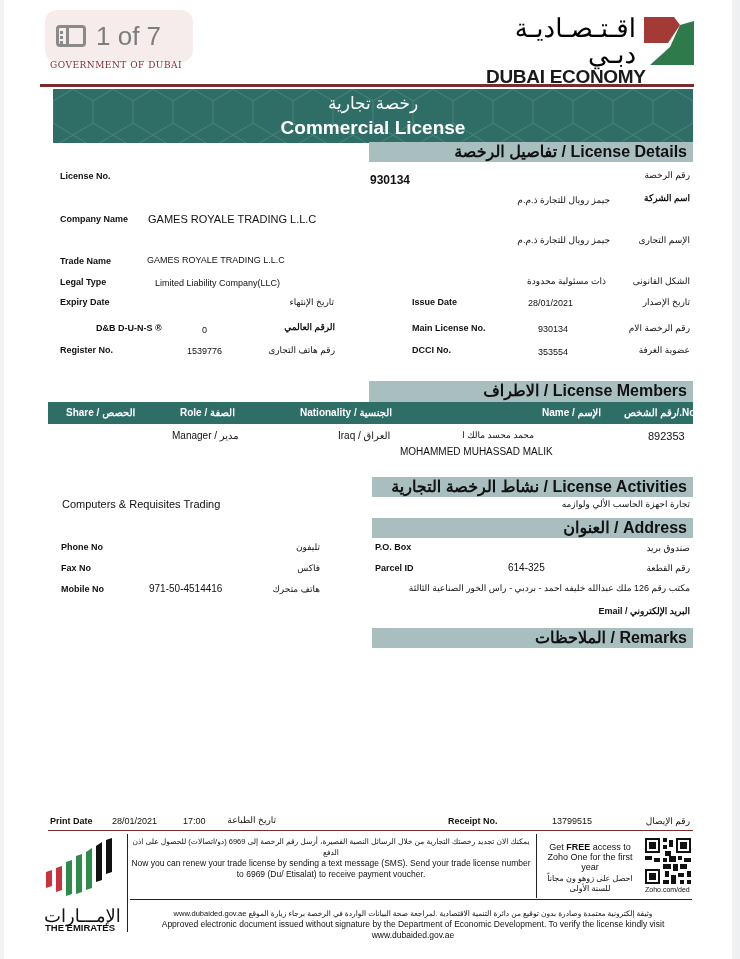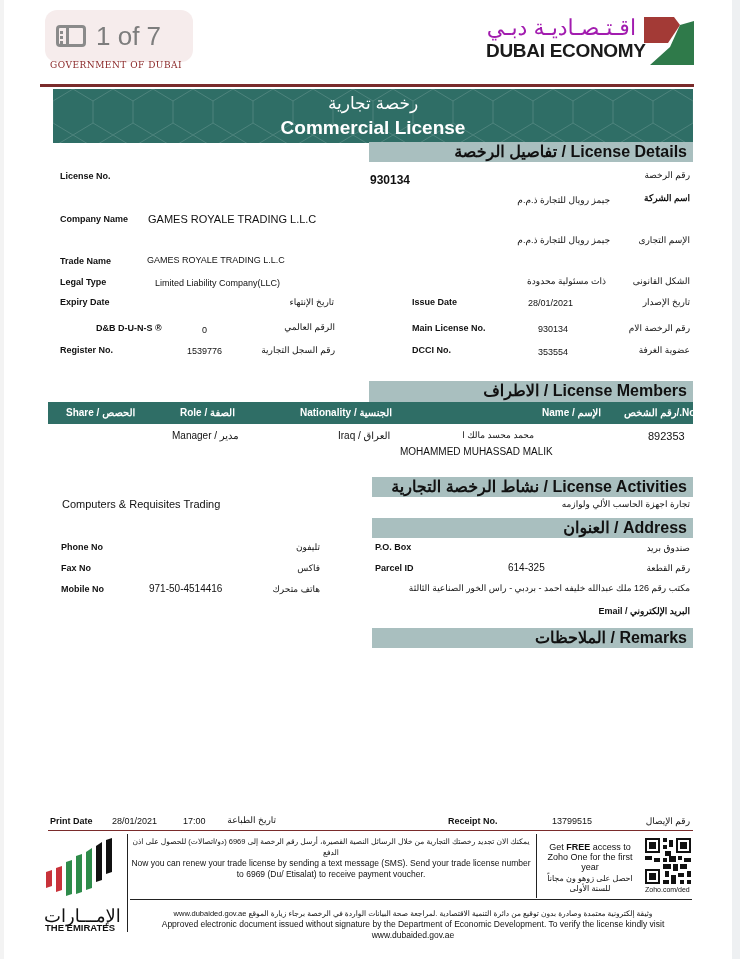--- a/index.html
+++ b/index.html
@@ -11,21 +11,21 @@
   .page-pill { position:absolute; left:36px; top:10px; width:148px; height:52px; background:#f6ecec;
                border-radius:12px; display:flex; align-items:center; gap:10px; padding-left:11px; box-sizing:border-box;margin-left:9px; }
   .page-pill .ico { width:30px; height:22px; border:3px solid #8a8a8a; border-radius:4px; position:relative; box-sizing:border-box; }
   .page-pill .ico::before { content:""; position:absolute; left:7px; top:-3px; width:3px; height:22px; background:#8a8a8a; }
   .page-pill .ico i { position:absolute; left:1px; width:3px; height:3px; background:#8a8a8a; }
   .page-pill .txt { font-size:26px; color:#7d7d7d; }
 
   .gov { position:absolute; left:50px; top:60px; font-size:9px; color:#8a2727; letter-spacing:0.5px; font-family:"DejaVu Serif", serif; }
 
   .de-logo { position:absolute; left:486px; top:15px; }
-  .de-logo .ar { font-size:22px; color:#a21caf; text-align:right; width:150px; line-height:26px; }
+  .de-logo .ar { font-size:26px; color:#000000; text-align:right; width:150px; line-height:26px; }
   .de-logo .en { font-size:19px; font-weight:bold; color:#1a1a1a; line-height:20px; letter-spacing:-0.3px; }
   .de-mark { position:absolute; left:644px; top:17px; width:50px; height:48px; }
 
   .top-rule { position:absolute; left:40px; top:84px; width:654px; height:3px; background:#7a2b2b; }
 
   .banner { position:absolute; left:53px; top:89px; width:640px; height:54px; background:#2f6e66; color:#fff; text-align:center; overflow:hidden; }
   .banner .ar { font-size:17px; line-height:26px; margin-top:2px; }
   .banner .en { font-size:19px; font-weight:bold; line-height:22px; }
 
   .sec-bar { position:absolute; background:#a9bfbf; height:20px; box-sizing:border-box; font-size:16px; font-weight:bold;
@@ -114,28 +114,28 @@
 <div class="t ar" style="right:50px;top:276px;">الشكل القانونى</div>
 
 <div class="t b" style="left:60px;top:297px;">Expiry Date</div>
 <div class="t ar" style="right:406px;top:297px;">تاريخ الإنتهاء</div>
 <div class="t b" style="left:412px;top:297px;">Issue Date</div>
 <div class="t" style="left:528px;top:298px;">28/01/2021</div>
 <div class="t ar" style="right:50px;top:297px;">تاريخ الإصدار</div>
 
 <div class="t b" style="left:60px;top:323px;margin-left:36px;">D&amp;B D-U-N-S ®</div>
 <div class="t" style="left:202px;top:325px;">0</div>
-<div class="t ar" style="right:405px;top:322px;">الرقم العالمي</div>
+<div class="t ar" style="right:405px;top:322px;font-weight:bold;">الرقم العالمي</div>
 <div class="t b" style="left:412px;top:323px;">Main License No.</div>
 <div class="t" style="left:538px;top:324px;">930134</div>
 <div class="t ar" style="right:50px;top:323px;">رقم الرخصة الام</div>
 
 <div class="t b" style="left:60px;top:345px;">Register No.</div>
 <div class="t" style="left:187px;top:346px;">1539776</div>
-<div class="t ar" style="right:405px;top:345px;">رقم السجل التجارية</div>
+<div class="t ar" style="right:405px;top:345px;">رقم هاتف التجارى</div>
 <div class="t b" style="left:412px;top:345px;">DCCI No.</div>
 <div class="t" style="left:538px;top:347px;">353554</div>
 <div class="t ar" style="right:50px;top:345px;">عضوية الغرفة</div>
 
 <div class="sec-bar" style="left:369px;top:381px;width:324px;height:21px;">الاطراف /  License Members</div>
 <div class="members-head">
   <span style="left:18px;">Share / الحصص</span>
   <span style="left:132px;">Role / الصفة</span>
   <span style="left:252px;">Nationality / الجنسية</span>
   <span style="left:494px;">Name / الإسم</span>

